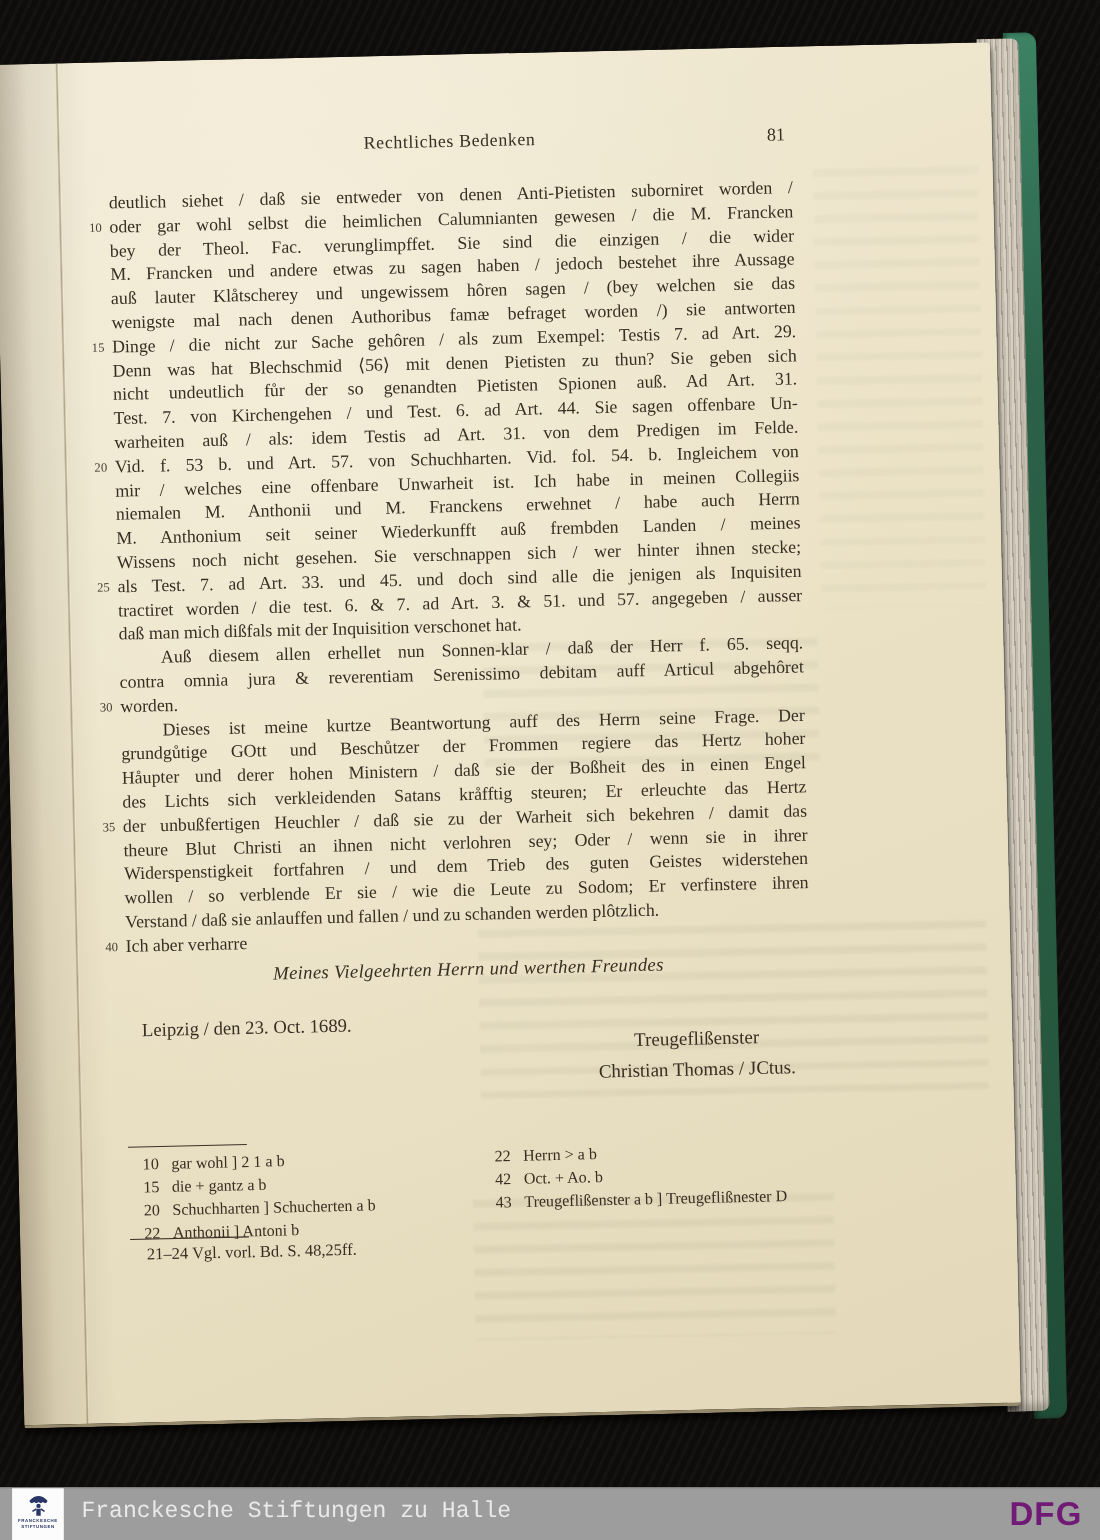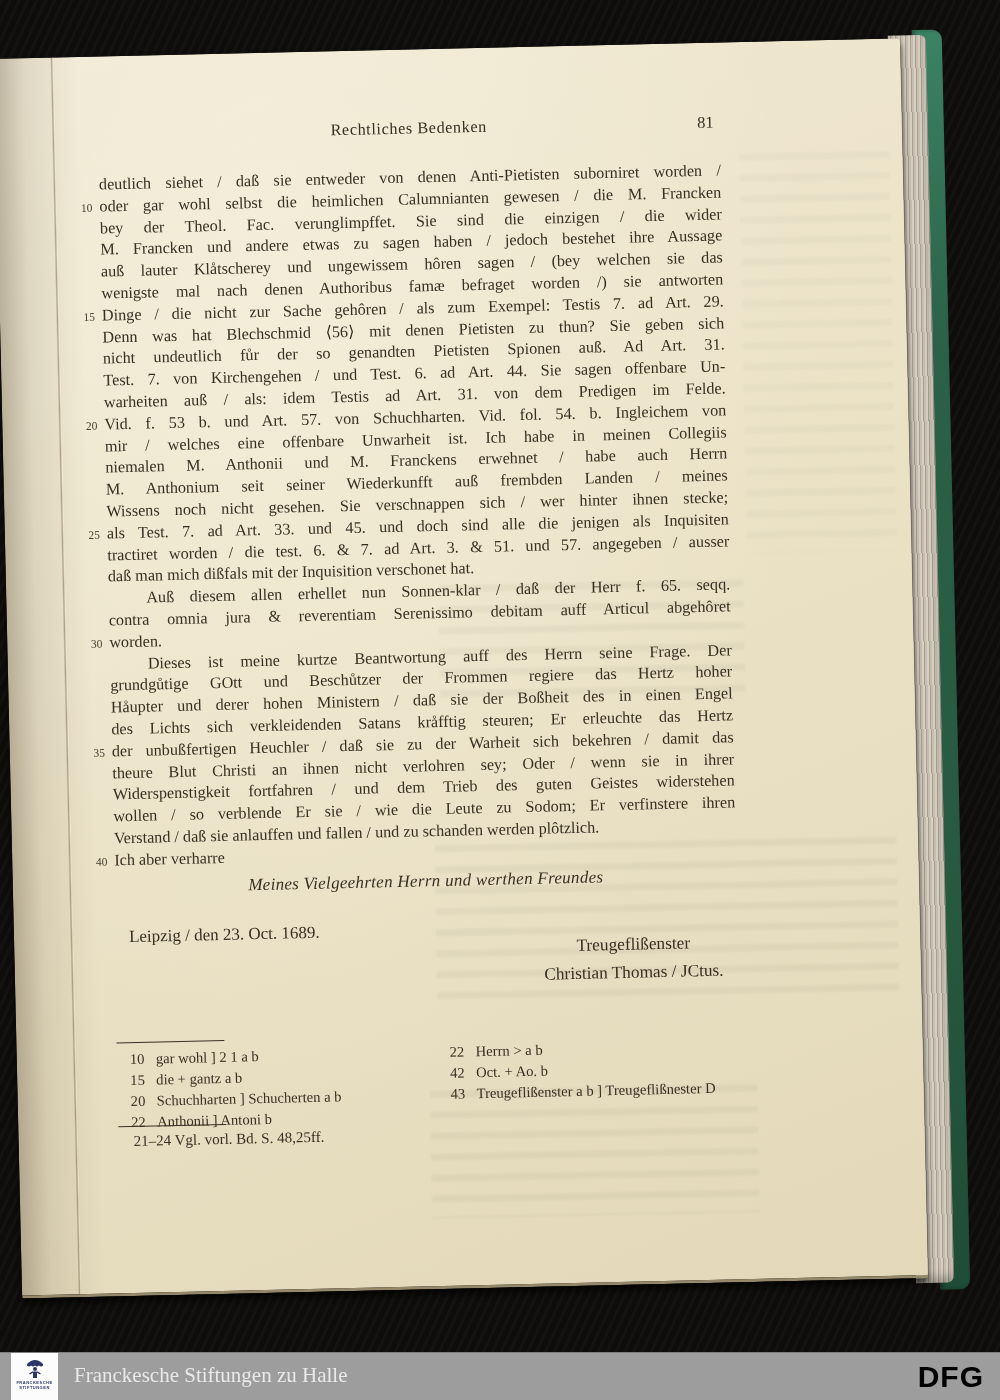--- a/index.html
+++ b/index.html
@@ -68,23 +68,23 @@
   .fn-note{position:absolute;top:1007px;left:13px;font-size:15px;}
   
   .footer{position:absolute;left:0;top:1352px;width:1000px;height:48px;
     background:#9d9d9d;border-top:1px solid #7e7e7e;}
   .logo-box{position:absolute;left:11px;top:0;width:47px;height:48px;background:#fcfcfc;
     text-align:center;}
   .logo-box svg{display:block;margin:3px auto 0;}
   .logo-t1,.logo-t2{font-family:"Liberation Sans","DejaVu Sans",sans-serif;
     font-size:4px;letter-spacing:.5px;font-weight:bold;color:#2a3668;line-height:5px;}
   .org{position:absolute;left:74px;top:10px;font-size:21px;color:#e9e9e9;
-    font-family:Liberation Serif, serif;}
+    font-family:Liberation Mono, monospace;}
   .dfg{position:absolute;right:16px;top:7px;font-size:30px;font-weight:bold;
-    color:#000000;font-family:"Liberation Sans","DejaVu Sans",sans-serif;letter-spacing:1px;}
+    color:#701a75;font-family:"Liberation Sans","DejaVu Sans",sans-serif;letter-spacing:1px;}
 </style>
 </head>
 <body>
 
 <div class="scene">
   <div class="book">
     <div class="cover"></div>
     <div class="stack"></div>
     <div class="spine-tip"></div>
     <div class="paper">

